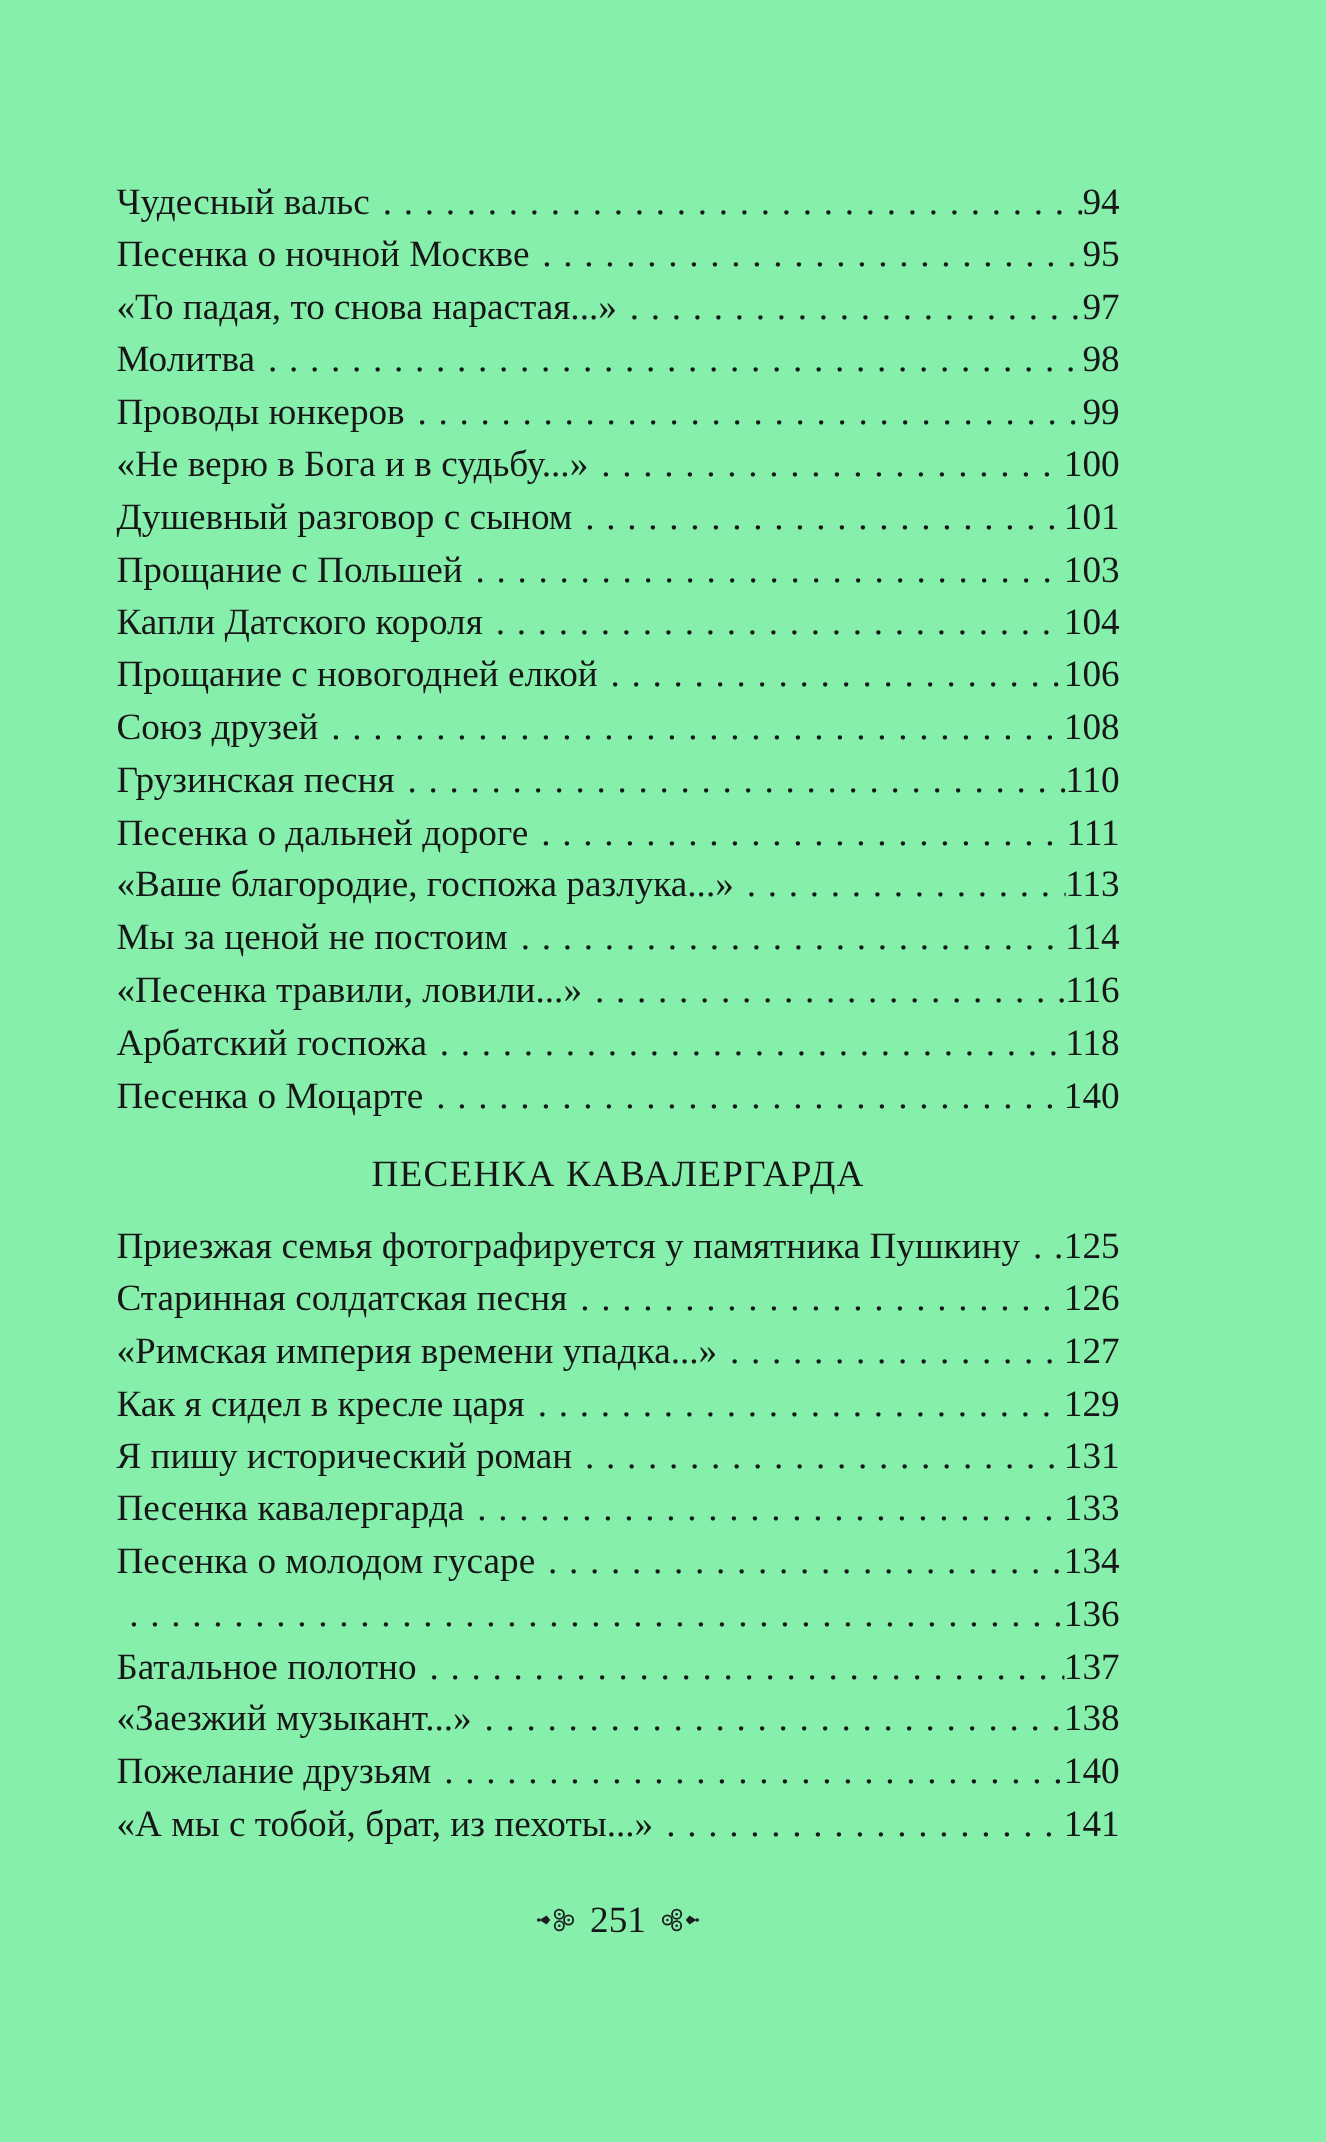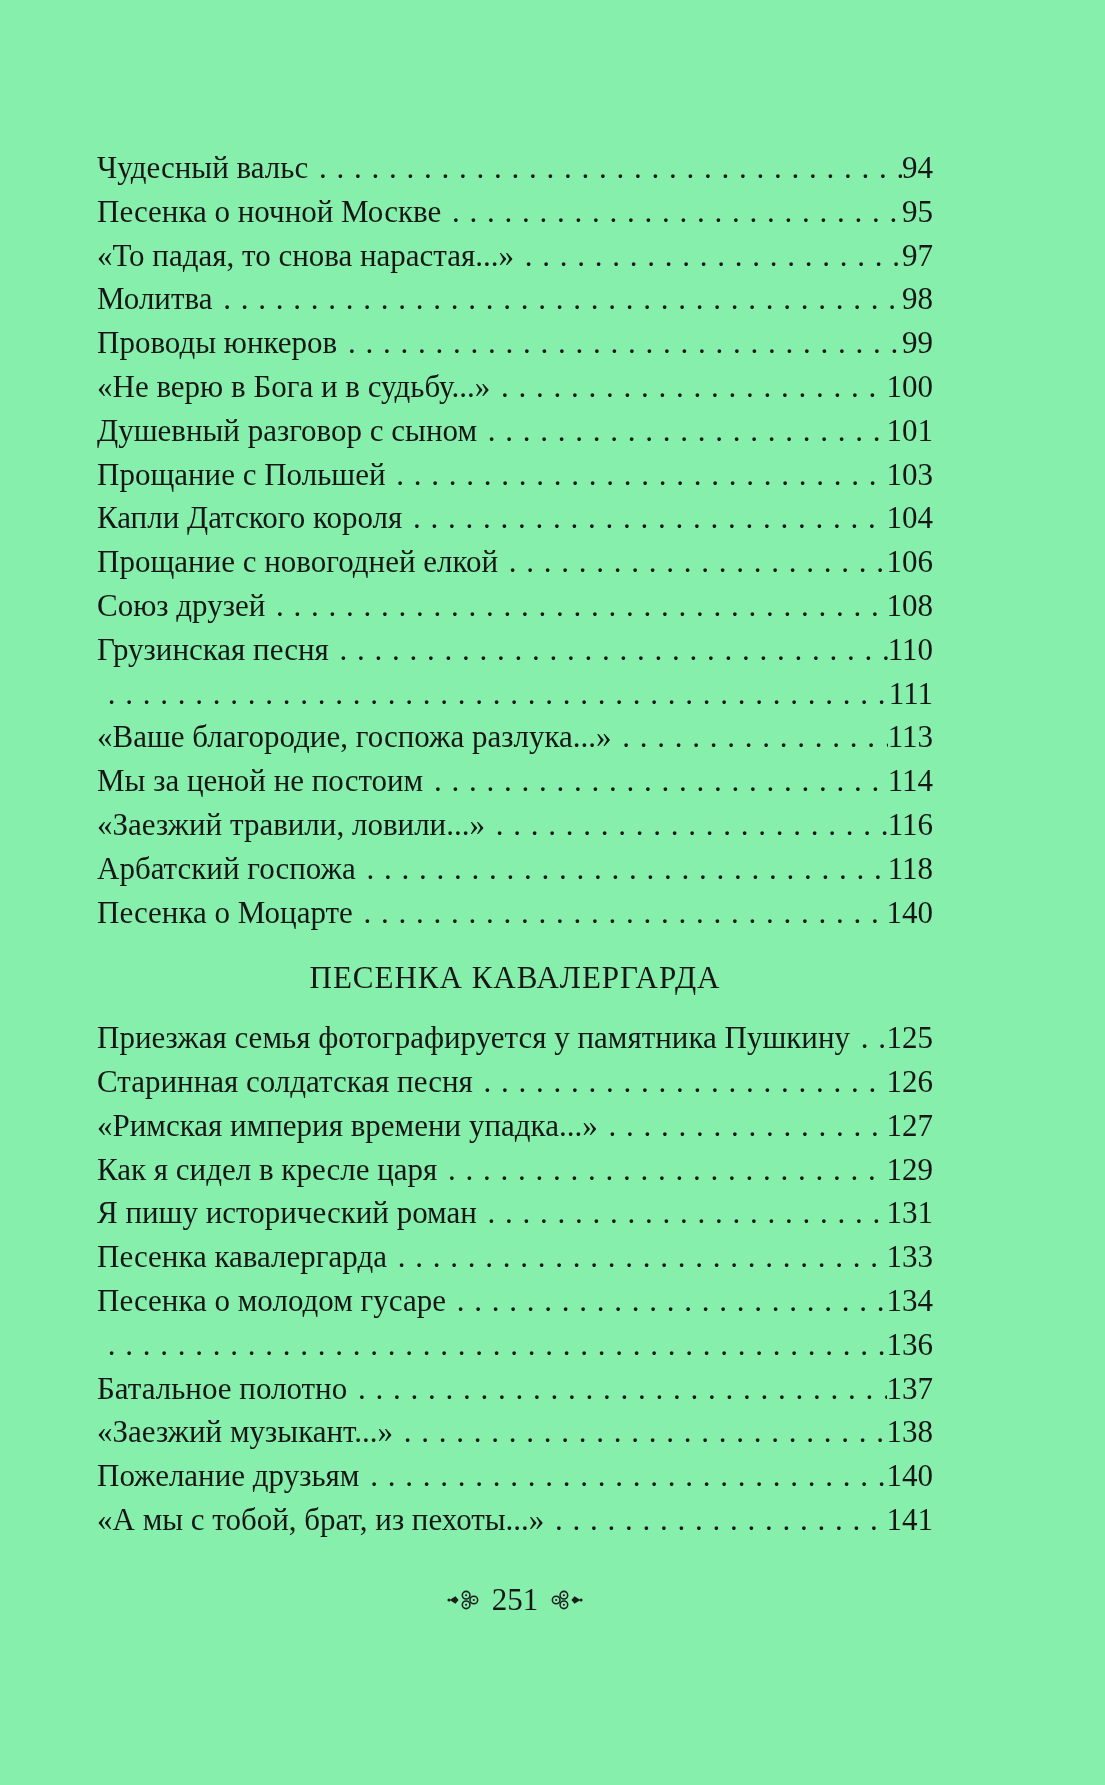--- a/index.html
+++ b/index.html
@@ -146,38 +146,39 @@
     <span class="toc-page">108</span>
   </div>
 
   <div class="toc-row">
     <span class="toc-title">Грузинская песня</span>
     <span class="toc-leader"> . . . . . . . . . . . . . . . . . . . . . . . . . . . . . . . . . . . . . . . . . . . . . . . . . . . . . . . . . . . . . . . . . . . . . . . . . . . . . . . .</span>
     <span class="toc-page">110</span>
   </div>
 
   <div class="toc-row">
+    <span class="toc-title">Песенка о дальней дороге</span>
     <span class="toc-leader"> . . . . . . . . . . . . . . . . . . . . . . . . . . . . . . . . . . . . . . . . . . . . . . . . . . . . . . . . . . . . . . . . . . . . . . . . . . . . . . . .</span>
     <span class="toc-page">111</span>
   </div>
 
   <div class="toc-row">
     <span class="toc-title">«Ваше благородие, госпожа разлука...»</span>
     <span class="toc-leader"> . . . . . . . . . . . . . . . . . . . . . . . . . . . . . . . . . . . . . . . . . . . . . . . . . . . . . . . . . . . . . . . . . . . . . . . . . . . . . . . .</span>
     <span class="toc-page">113</span>
   </div>
 
   <div class="toc-row">
     <span class="toc-title">Мы за ценой не постоим</span>
     <span class="toc-leader"> . . . . . . . . . . . . . . . . . . . . . . . . . . . . . . . . . . . . . . . . . . . . . . . . . . . . . . . . . . . . . . . . . . . . . . . . . . . . . . . .</span>
     <span class="toc-page">114</span>
   </div>
 
   <div class="toc-row">
-    <span class="toc-title">«Заезжий травили, ловили...»</span>
+    <span class="toc-title">«Песенка травили, ловили...»</span>
     <span class="toc-leader"> . . . . . . . . . . . . . . . . . . . . . . . . . . . . . . . . . . . . . . . . . . . . . . . . . . . . . . . . . . . . . . . . . . . . . . . . . . . . . . . .</span>
     <span class="toc-page">116</span>
   </div>
 
   <div class="toc-row">
     <span class="toc-title">Арбатский госпожа</span>
     <span class="toc-leader"> . . . . . . . . . . . . . . . . . . . . . . . . . . . . . . . . . . . . . . . . . . . . . . . . . . . . . . . . . . . . . . . . . . . . . . . . . . . . . . . .</span>
     <span class="toc-page">118</span>
   </div>
 

